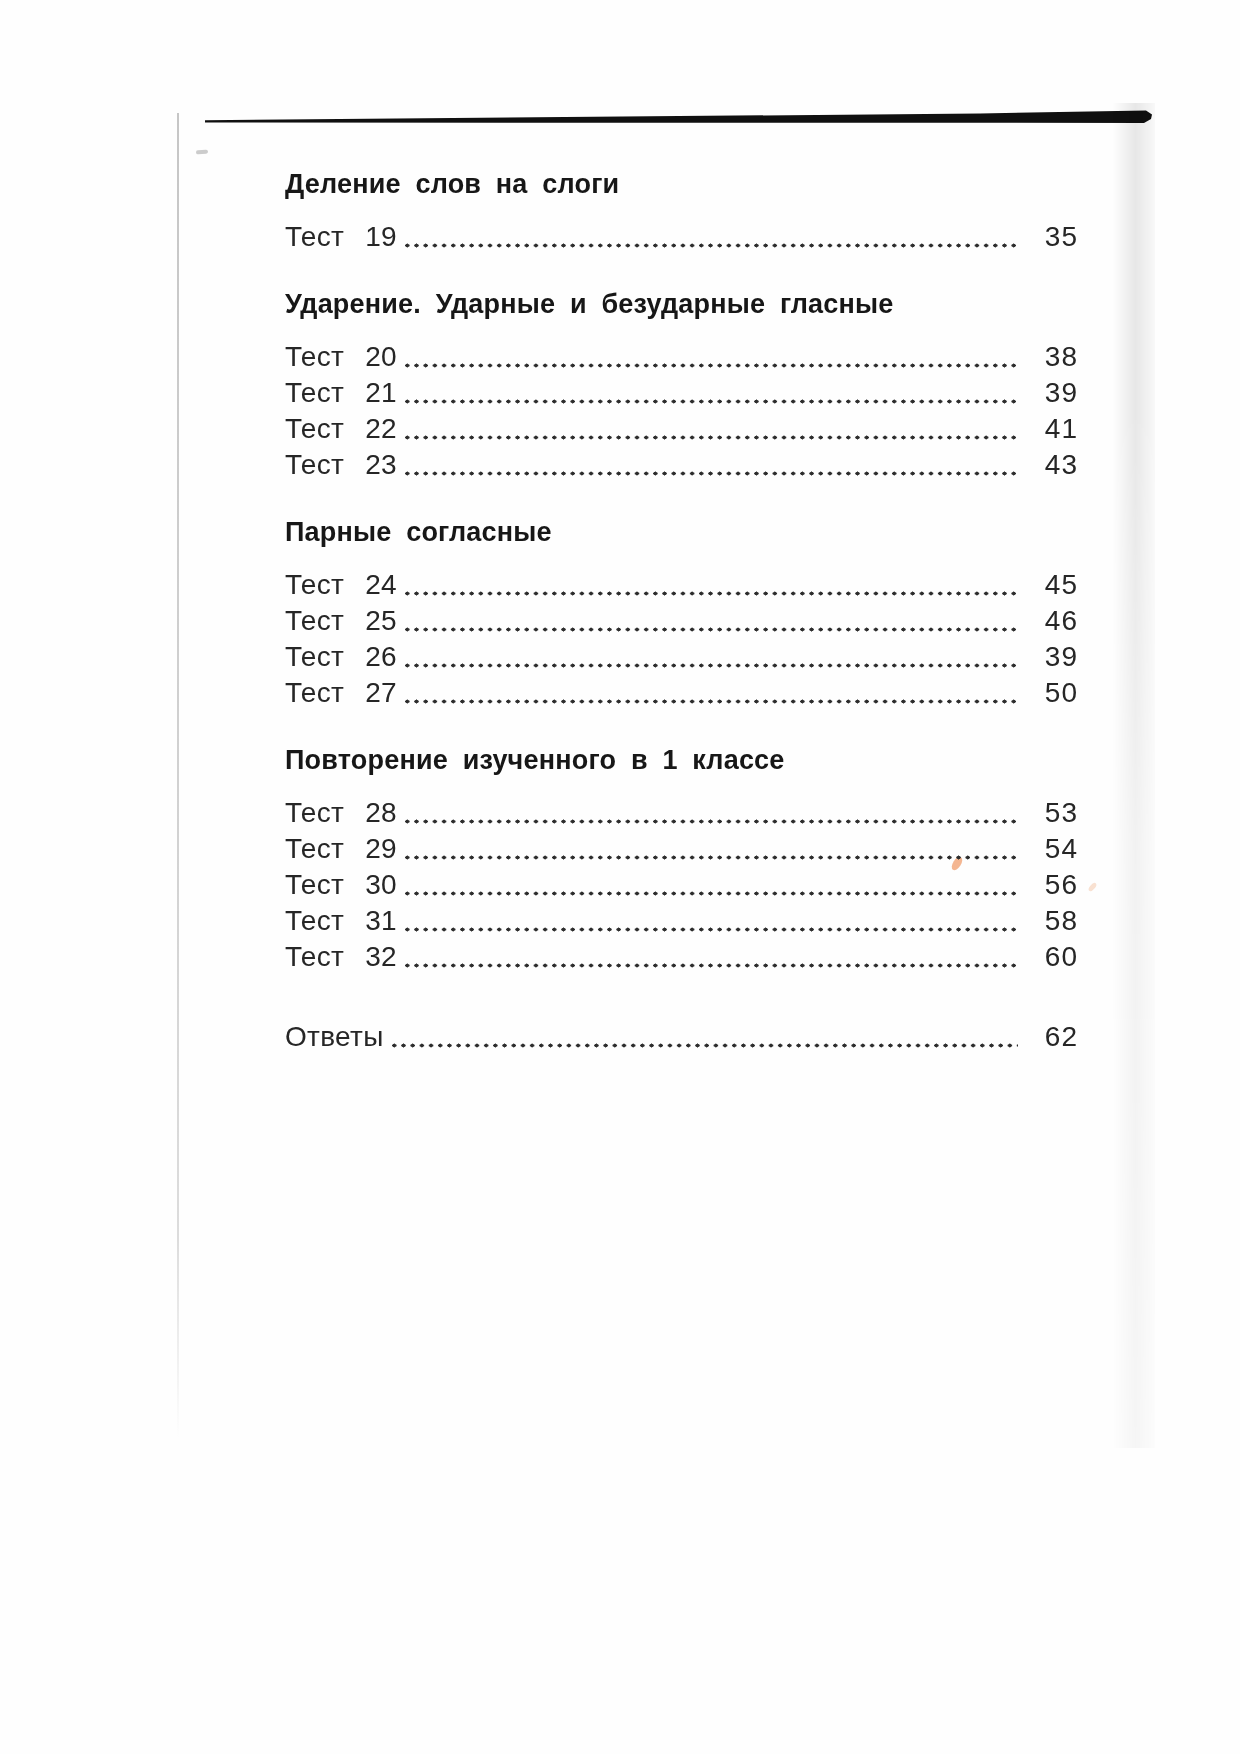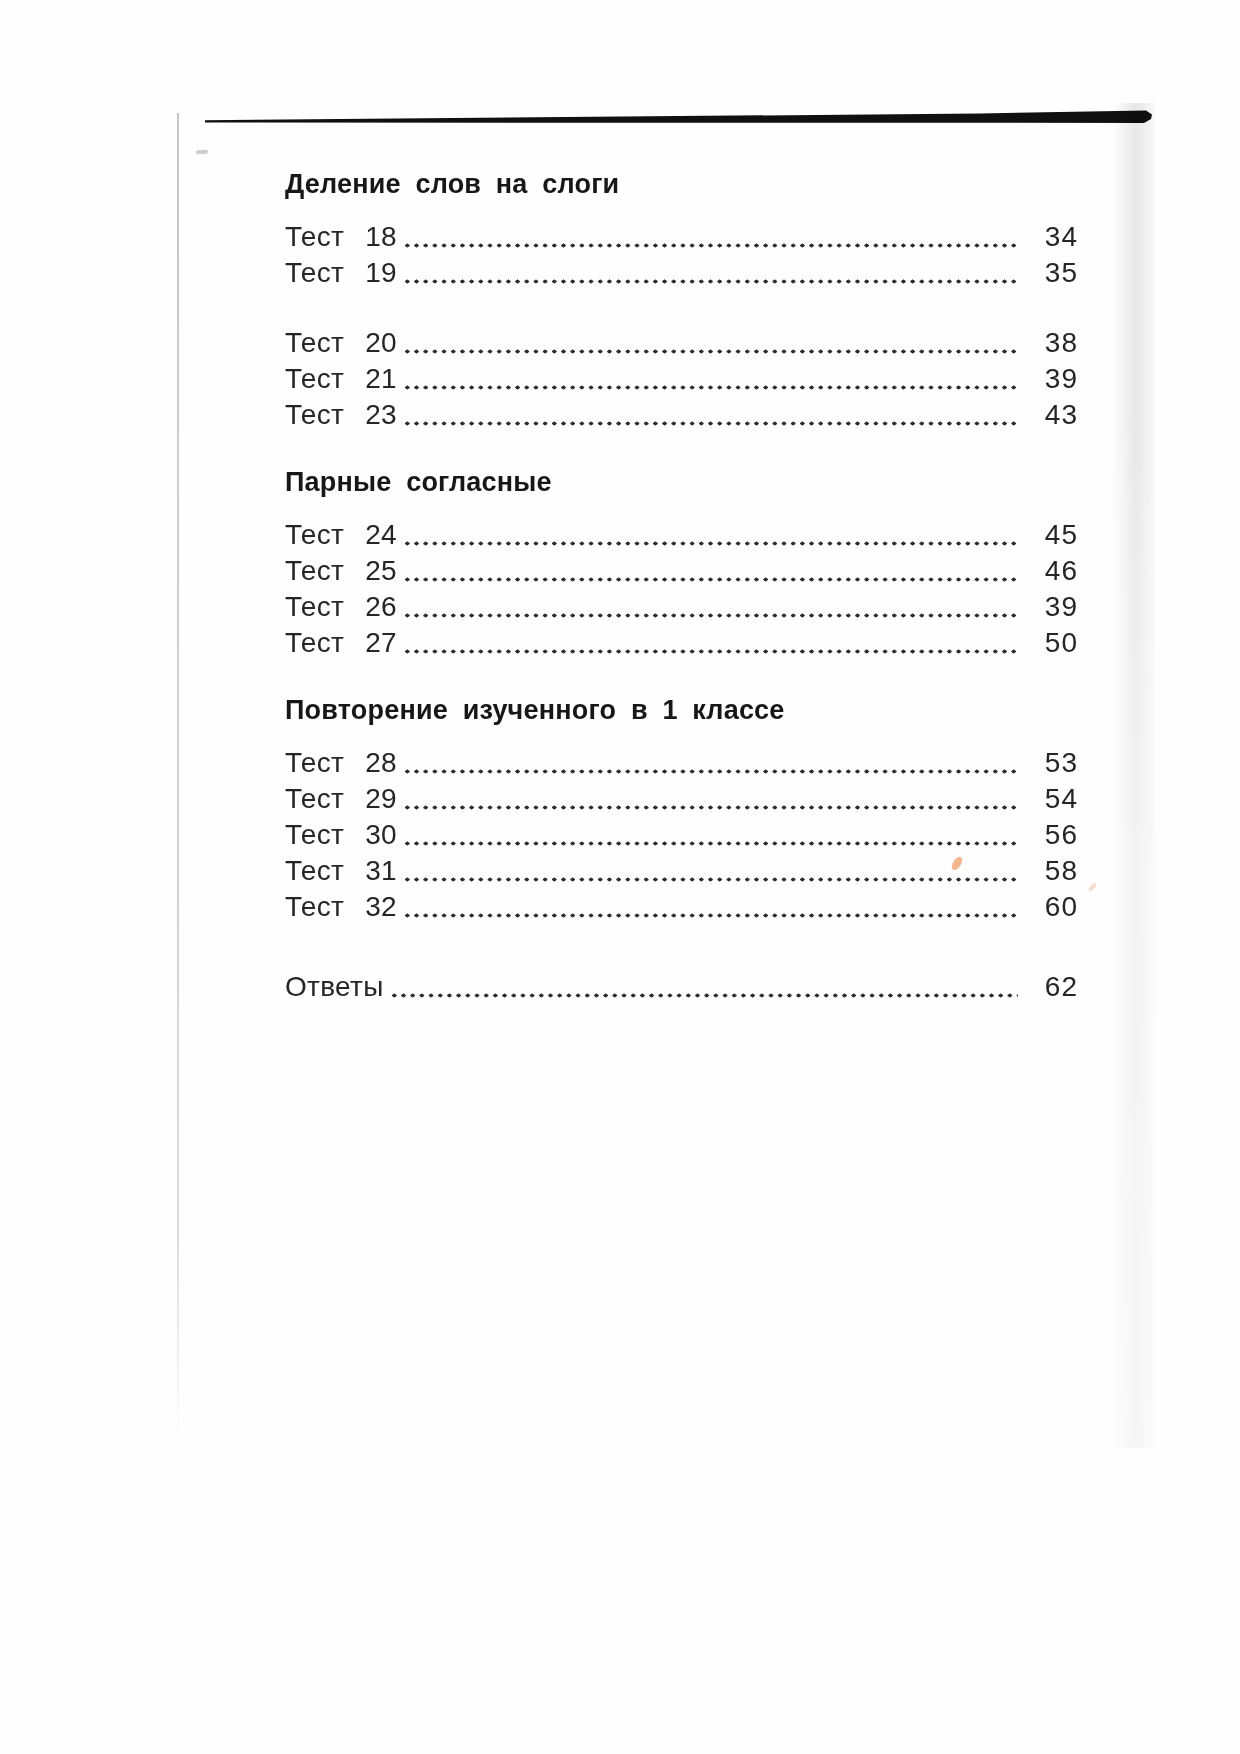--- a/index.html
+++ b/index.html
@@ -75,48 +75,49 @@
   <div class="right-shadow"></div>
   <div class="dash-artifact"></div>
   <div class="orange-speck"></div>
   <div class="orange-speck2"></div>
 
   <main class="toc">
 
   <section class="section">
     <h2 class="heading">Деление слов на слоги</h2>
     <div>
-  <div class="row">
-    <span class="label">Тест 18</span>
-    <span class="leader"></span>
-    <span class="pagenum">34</span>
-  </div>
 
   <div class="row">
     <span class="label">Тест 19</span>
     <span class="leader"></span>
     <span class="pagenum">35</span>
   </div>
 </div>
   </section>
 
   <section class="section">
+    <h2 class="heading">Ударение. Ударные и безударные гласные</h2>
     <div>
   <div class="row">
     <span class="label">Тест 20</span>
     <span class="leader"></span>
     <span class="pagenum">38</span>
   </div>
 
   <div class="row">
     <span class="label">Тест 21</span>
     <span class="leader"></span>
     <span class="pagenum">39</span>
   </div>
 
+  <div class="row">
+    <span class="label">Тест 22</span>
+    <span class="leader"></span>
+    <span class="pagenum">41</span>
+  </div>
 
   <div class="row">
     <span class="label">Тест 23</span>
     <span class="leader"></span>
     <span class="pagenum">43</span>
   </div>
 </div>
   </section>
 
   <section class="section">

